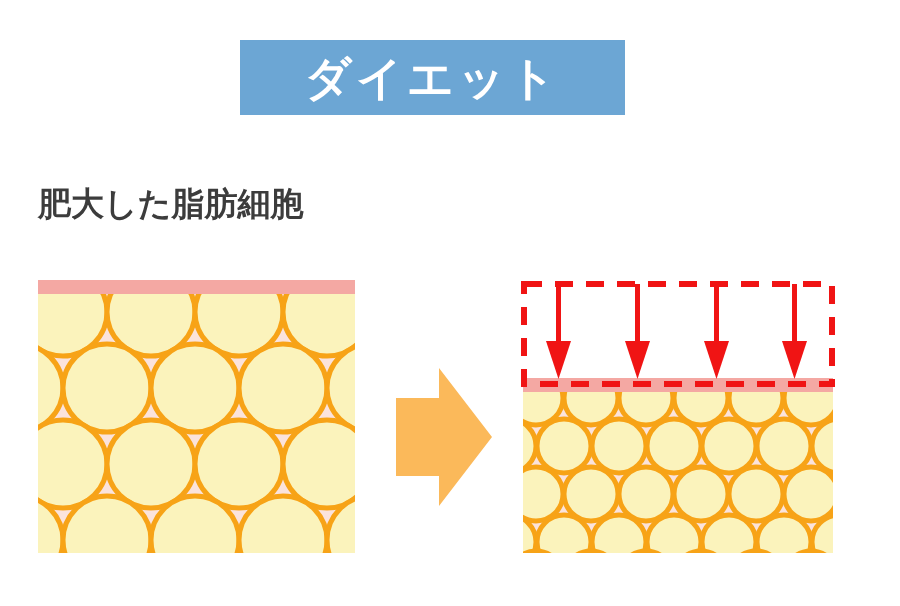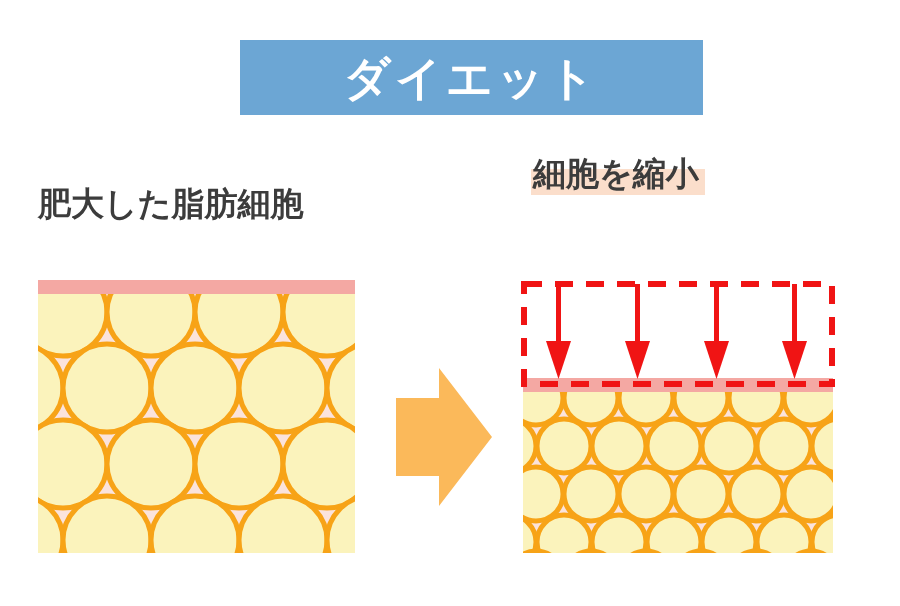--- a/index.html
+++ b/index.html
@@ -17,21 +17,21 @@
     height: 606px;
     background: #ffffff;
     overflow: hidden;
   }
 
   
   #title-banner {
     position: absolute;
     left: 240px;
     top: 40px;
-    width: 463px;
+    width: 385px;
     height: 75px;
     background: #6ca6d4;
     display: flex;
     align-items: center;
     justify-content: center;
     text-align: center;
   }
   #title-text {
     color: #ffffff;
     font-size: 46px;
@@ -126,24 +126,20 @@
 
   <div id="title-banner">
     <span id="title-text">ダイエット</span>
   </div>
 
   <div id="left-heading" class="heading">
     <span class="heading-line">肥大した脂肪細胞</span>
   </div>
 
   <div id="right-heading" class="heading">
-    <span class="heading-line highlighted">
-      <span class="hl-bg"></span>
-      <span class="hl-text">細胞を縮小</span>
-    </span>
   </div>
 
   <div id="left-panel" class="panel">
     <svg width="317" height="273" viewBox="0 0 317 273" xmlns="http://www.w3.org/2000/svg">
       <defs>
         <clipPath id="clipLeft">
           <rect x="0" y="0" width="317" height="273"></rect>
         </clipPath>
       </defs>
       <g clip-path="url(#clipLeft)">

